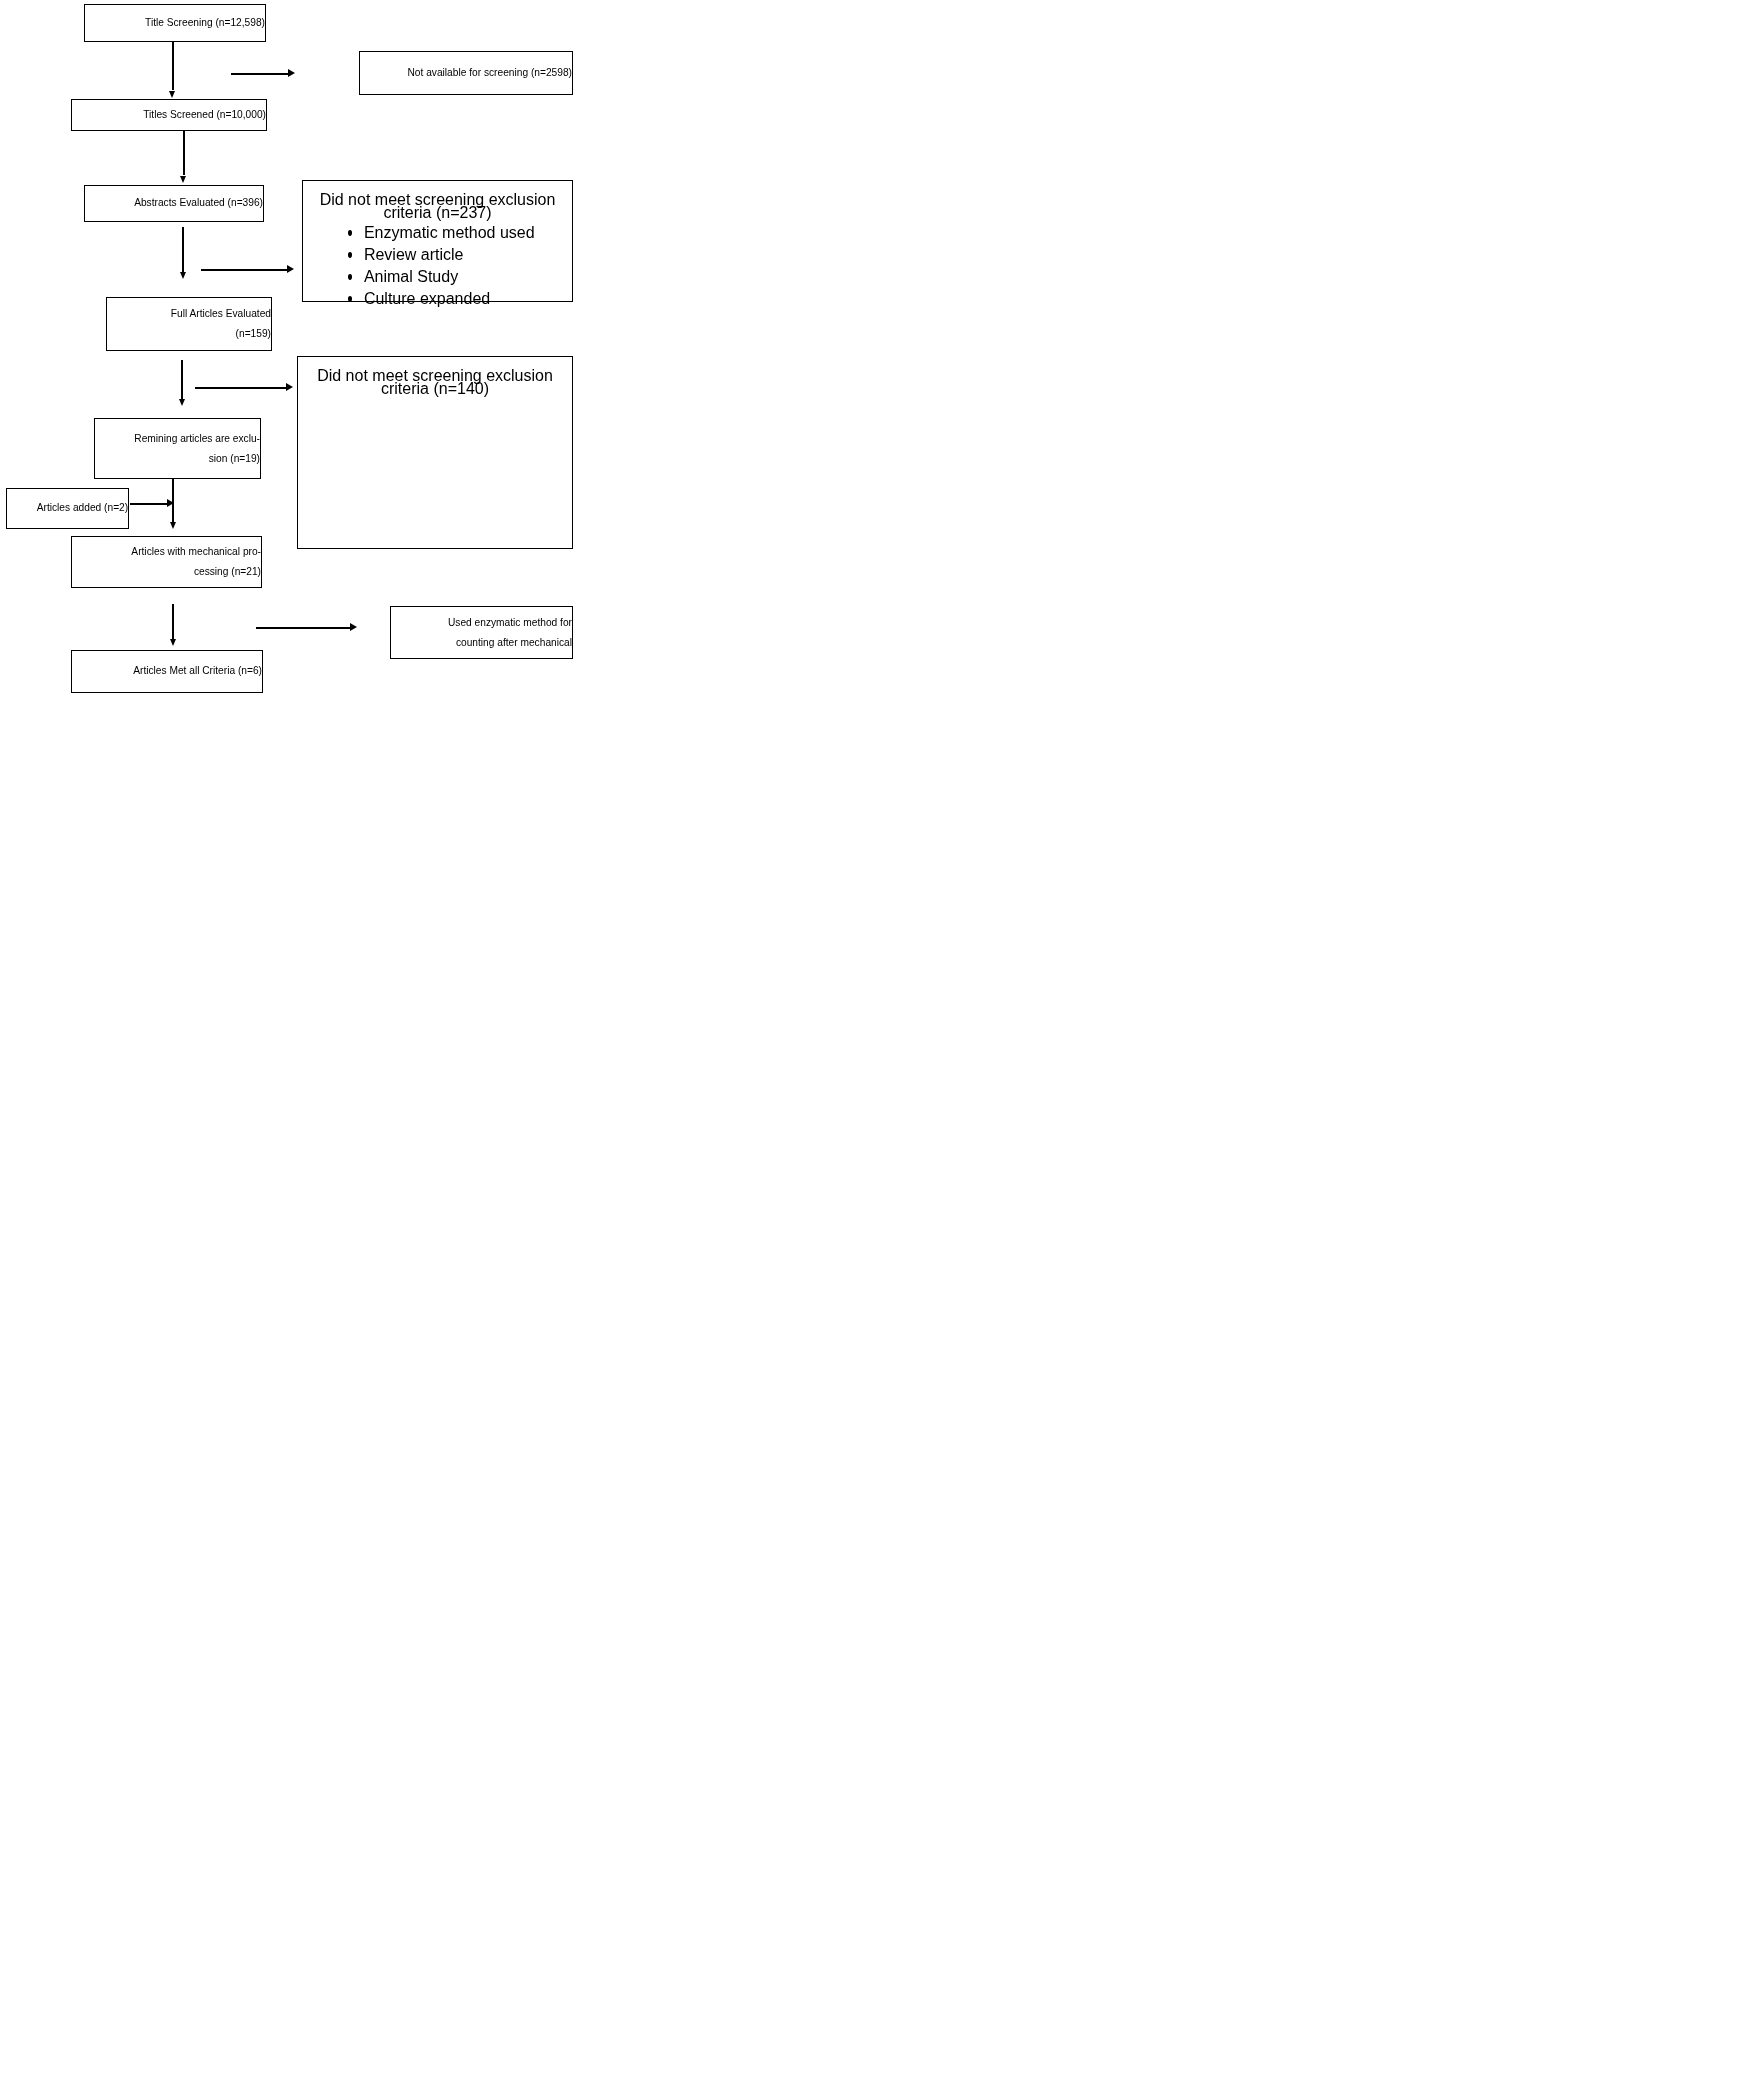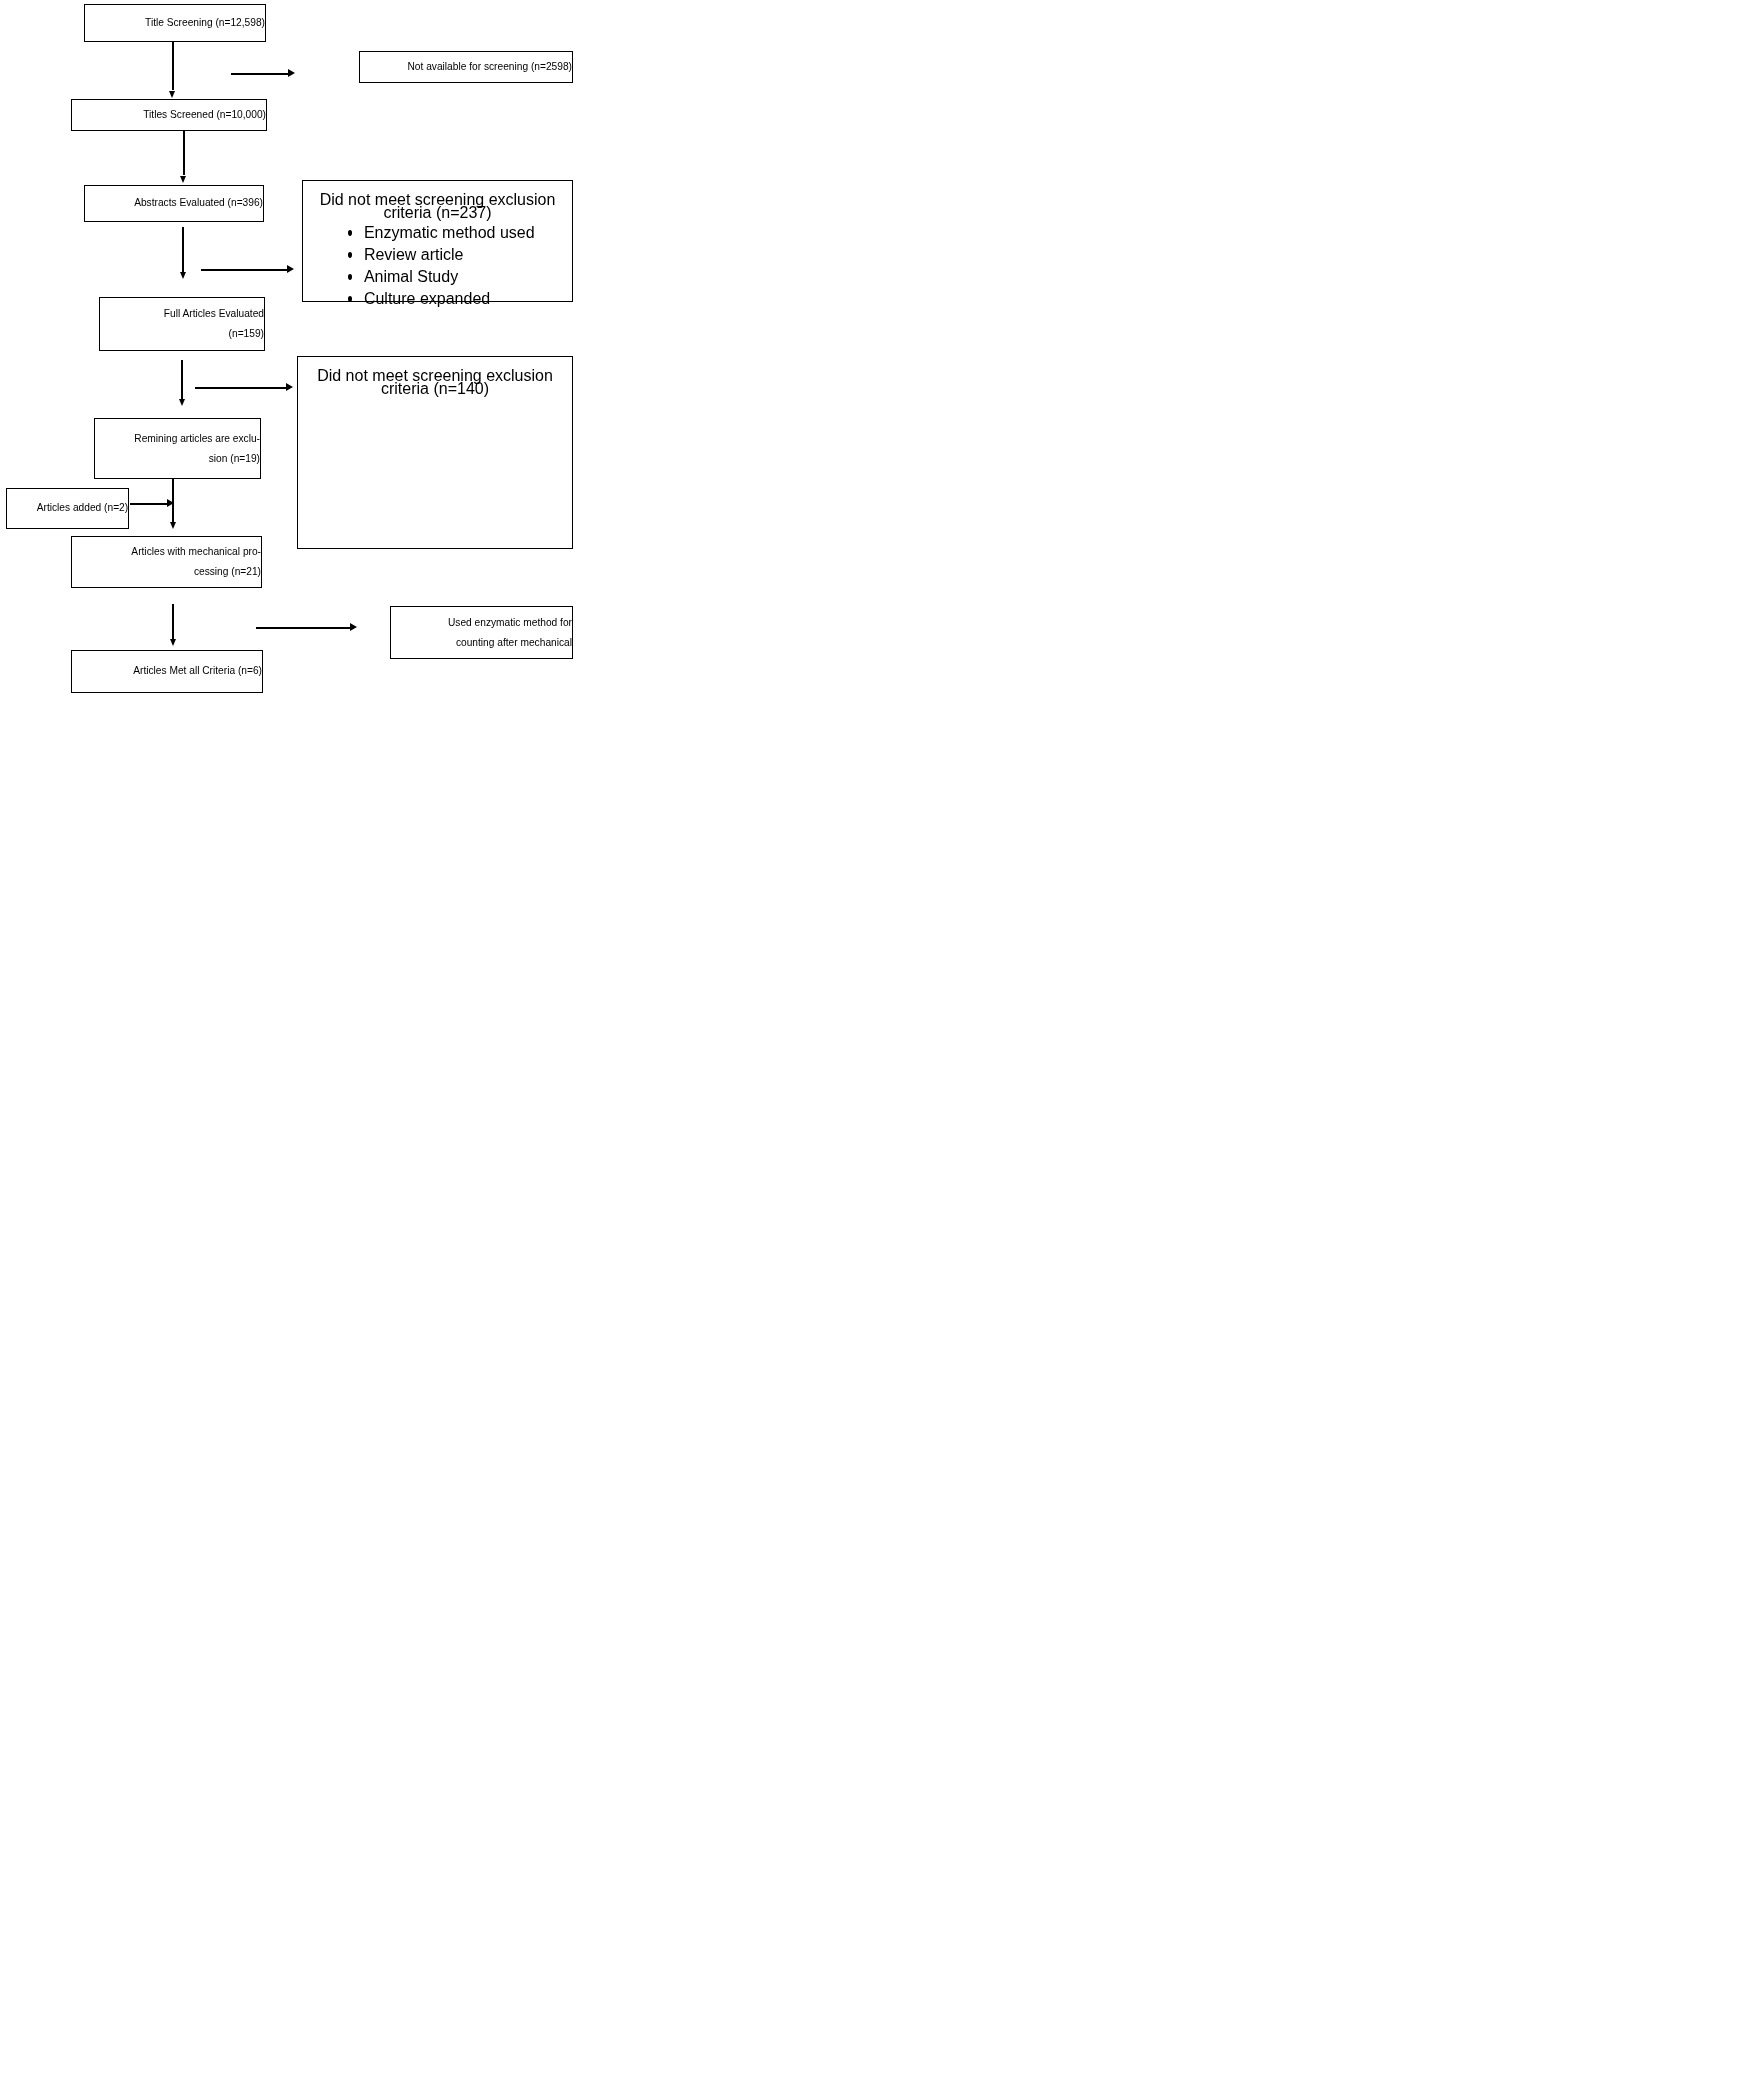--- a/index.html
+++ b/index.html
@@ -69,25 +69,25 @@
   .hline { position: absolute; height: 2.2px; background: var(--ink, #000000); }
   .rhead {
     position: absolute; width: 0; height: 0;
     border-top: 4.9px solid transparent;
     border-bottom: 4.9px solid transparent;
     border-left: 7.1px solid var(--ink, #000000);
   }
 
   
   .b-title-screening   { left: 84px; top: 4.4px;   width: 182px; height: 38px; }
-  .b-not-available     { left: 359px; top: 51px;  width: 214px; height: 32px; }
+  .b-not-available     { left: 359px; top: 51px;  width: 214px; height: 44px; }
   .b-titles-screened   { left: 71px; top: 99px;  width: 196px; height: 32px; }
   .b-abstracts         { left: 84px; top: 185px;  width: 180px; height: 37px; }
   .x-237               { left: 302px; top: 180px;  width: 271px; height: 122px; }
-  .b-full-articles     { left: 99px; top: 297px;  width: 166px; height: 54px; }
+  .b-full-articles     { left: 106px; top: 297px;  width: 166px; height: 54px; }
   .x-140               { left: 297px; top: 356px;  width: 276px; height: 193px; }
   .b-remaining         { left: 94px; top: 418px;  width: 167px; height: 61px; }
   .b-added             { left: 6.2px;  top: 488px; width: 123px; height: 41px; }
   .b-mechanical        { left: 71px; top: 536px; width: 191px; height: 52px; }
   .b-used-enzymatic    { left: 390px; top: 606px; width: 183px; height: 53px; }
   .b-met-criteria      { left: 71px; top: 650px; width: 192px; height: 43px; }
 
   .a1-line  { left: 172px; top: 42px;   height: 48px; }
   .a1-head  { left: 169px; top: 91px; }
   .a2-line  { left: 231px; top: 73px;  width: 57px; }

